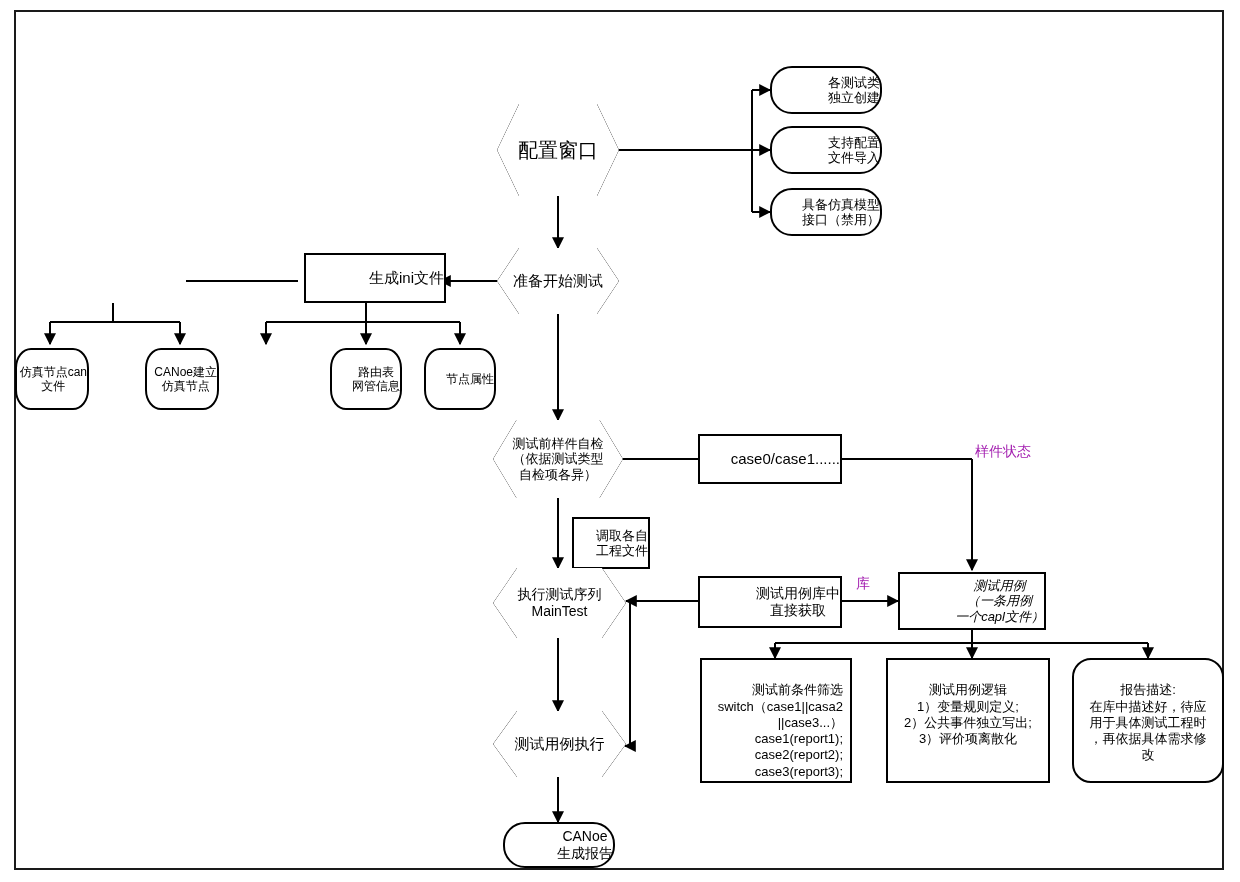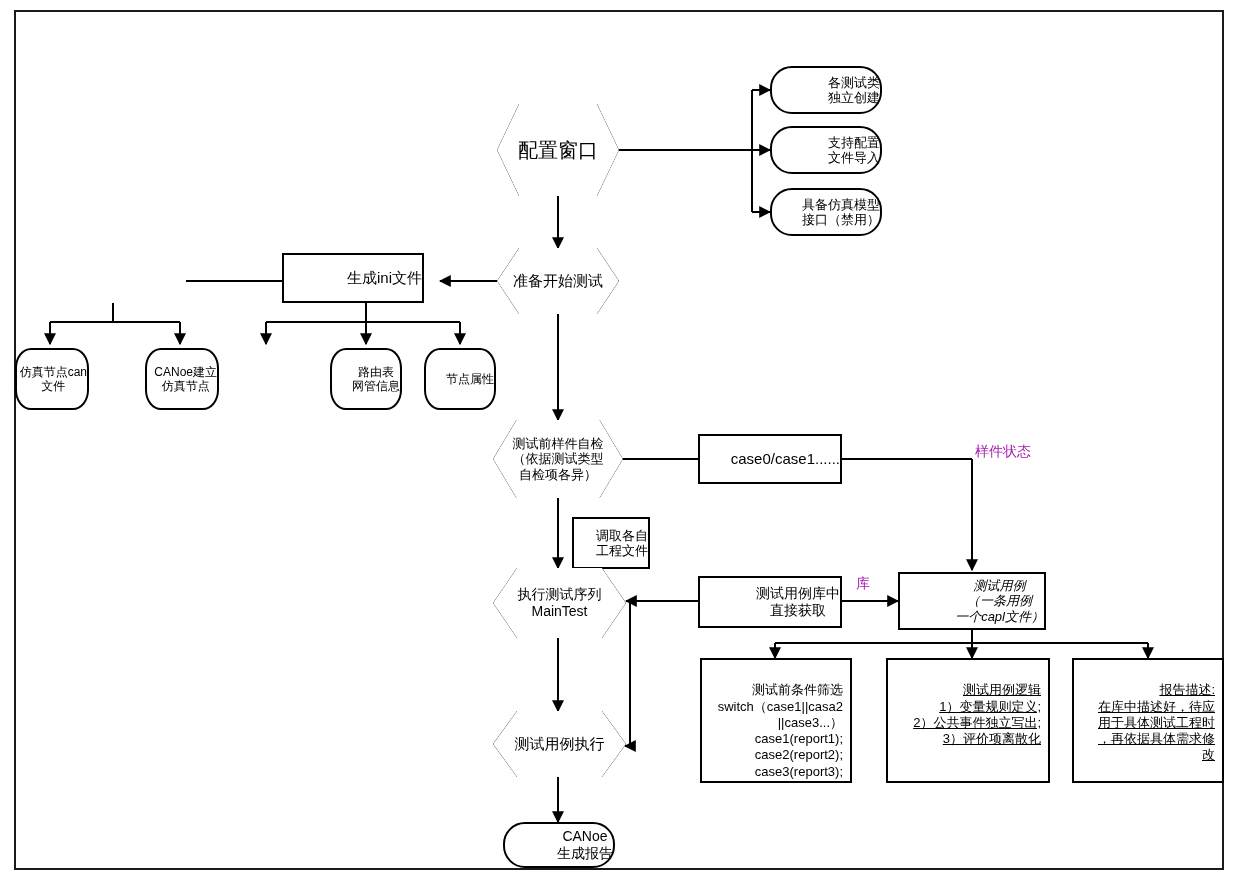--- a/index.html
+++ b/index.html
@@ -72,21 +72,21 @@
     position:absolute;
     box-sizing:border-box;
     border:2px solid #000;
     background:#fff;
     color:#000;
     white-space:pre-line;
     line-height:1.25;
     padding:6px 7px;
   }
   .note.center{text-align:right;}
-  .note.left{text-align:right;text-decoration:underline;}
+  .note.left{text-align:center;}
   .edge-label{
     position:absolute;
     color:#a21caf;
     background:transparent;
     white-space:nowrap;
   }
   .f13{font-size:13px;}
   .f14{font-size:14px;}
   .f15{font-size:15px;}
   .f16{font-size:20px;}
@@ -174,21 +174,21 @@
   <div class="node round f13" style="left:770px; top:188px; width:112px; height:48px;">
     <span>具备仿真模型
 接口（禁用）</span>
   </div>
 
   <div class="node hex f15" style="left:497px; top:248px; width:122px; height:66px;">
     <div class="hex-in">准备开始测试</div>
   </div>
 
 
-  <div class="node rect f15" style="left:282px; top:253px; width:142px; height:50px;">
+  <div class="node rect f15" style="left:304px; top:253px; width:142px; height:50px;">
     <span>生成ini文件</span>
   </div>
 
   <div class="node cyl f12" style="left:15px; top:348px; width:74px; height:62px;">
     <span>仿真节点can
 文件</span>
   </div>
 
   <div class="node cyl f12" style="left:145px; top:348px; width:74px; height:62px;">
     <span>CANoe建立
@@ -245,21 +245,21 @@
 case3(report3);</span>
   </div>
 
   <div class="note left f13" style="left:886px; top:658px; width:164px; height:125px;">
     <span>测试用例逻辑
 1）变量规则定义;
 2）公共事件独立写出;
 3）评价项离散化</span>
   </div>
 
-  <div class="note left f13" style="left:1072px; top:658px; width:152px; height:125px;">
+  <div class="note left f13" style="left:1072px; top:658px; width:152px; height:125px;border-radius:19px;">
     <span>报告描述:
 在库中描述好，待应
 用于具体测试工程时
 ，再依据具体需求修
 改</span>
   </div>
 
   <div class="node hex f15" style="left:493px; top:711px; width:133px; height:66px;">
     <div class="hex-in">测试用例执行</div>
   </div>

